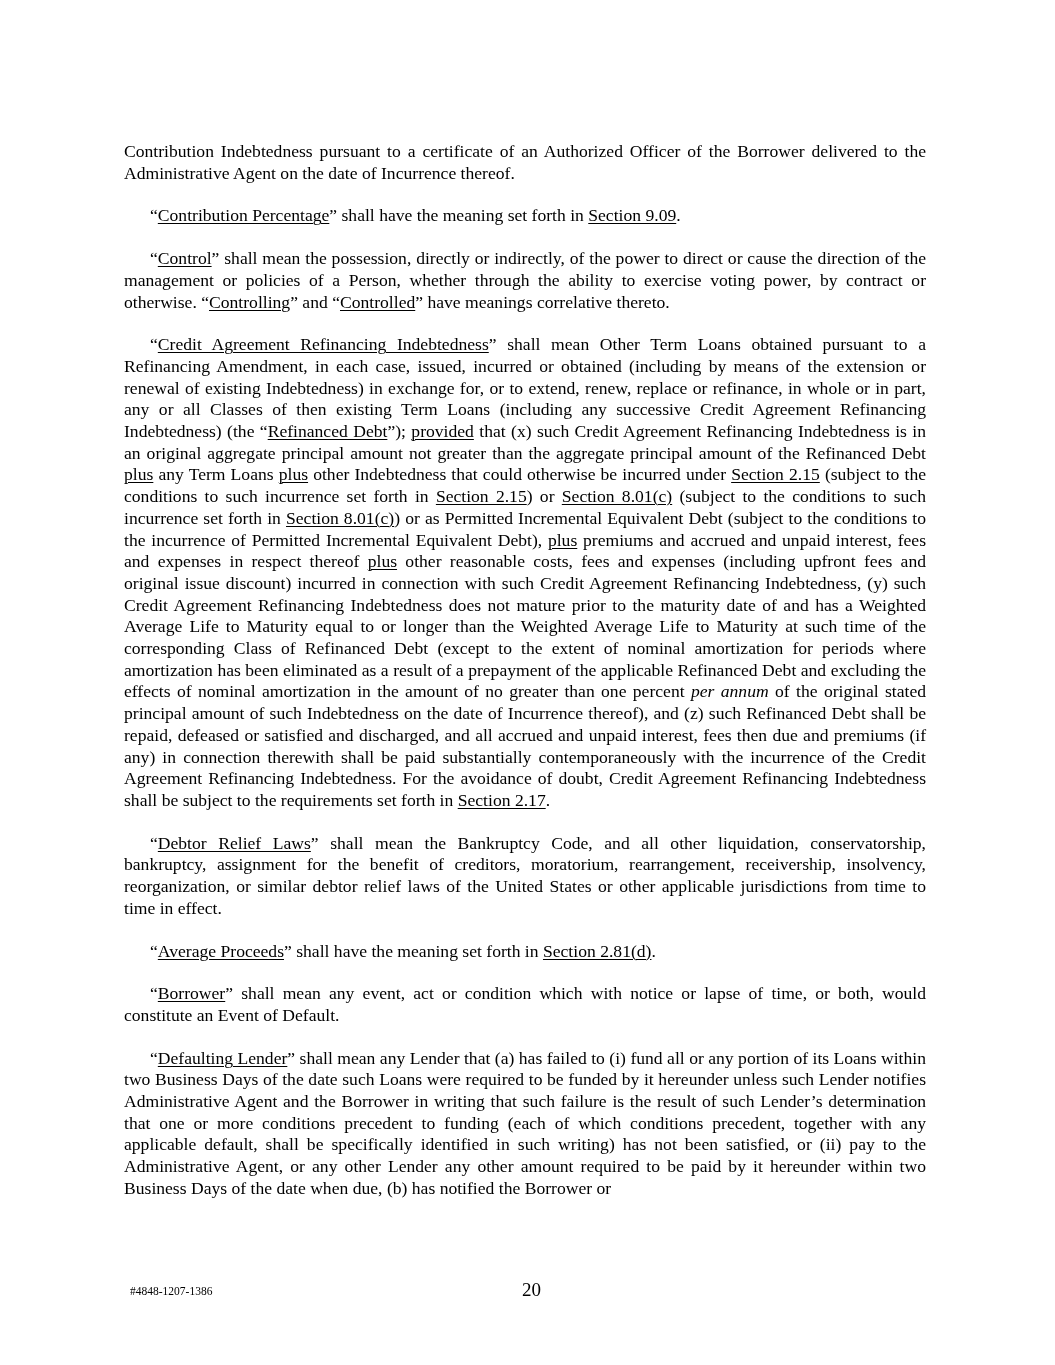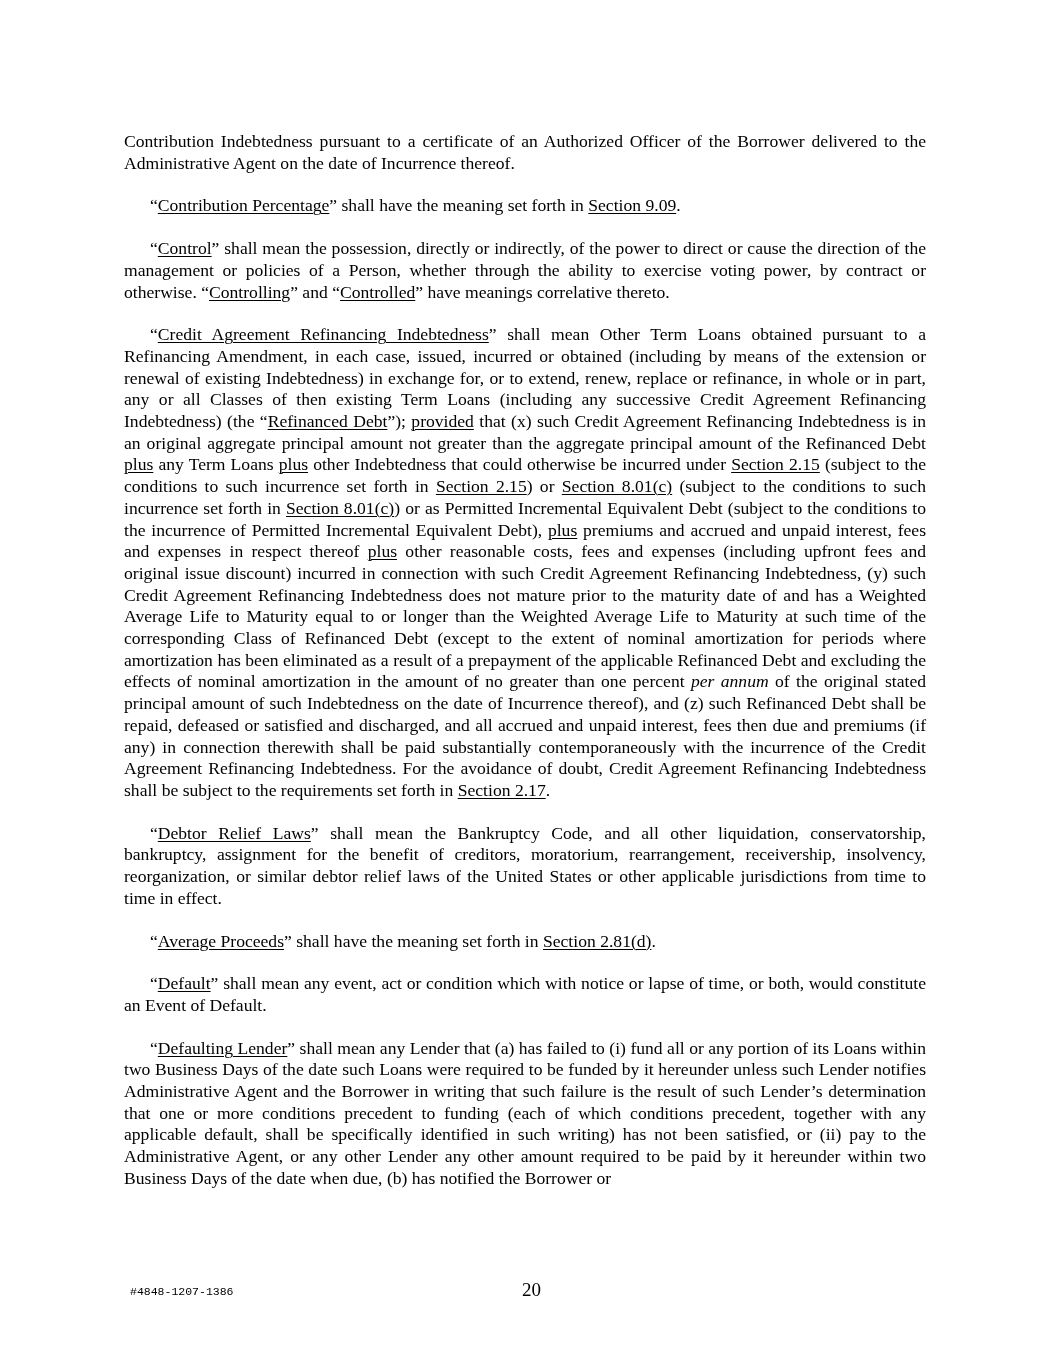--- a/index.html
+++ b/index.html
@@ -2,42 +2,42 @@
 <html><head>
 <meta charset="utf-8">
 <style>
   html, body { margin: 0; padding: 0; background: #ffffff; }
   body { width: 1055px; height: 1365px; position: relative; overflow: hidden; }
   .page {
     position: absolute; left: 124px; top: 125px; width: 802px;
     font-family: "Liberation Serif", serif; font-size: 17.6px; line-height: 21.7px;
     color: #000000; text-align: justify;
   }
-  .para { margin: 6px 0 21px 0; }
+  .para { margin: 16px 0 21px 0; }
   .para.indent { text-indent: 26px; }
   .para:first-child { text-indent: 0; }
   .u { text-decoration: underline; text-underline-offset: 2px; text-decoration-thickness: 1px; }
   .i { font-style: italic; }
   .footer-id {
     position: absolute; left: 130px; top: 1285px;
-    font-family: Liberation Mono, monospace; font-size: 11.5px; color: #000; text-align: right;
+    font-family: Liberation Serif, serif; font-size: 11.5px; color: #000; text-align: right;
   }
   .page-number {
     position: absolute; left: 0; width: 1063px; top: 1279px; text-align: center;
     font-family: "Liberation Serif", serif; font-size: 19px; color: #000;
   }
 </style>
 </head>
 <body>
 
 <div class="page" id="doc-body">
     <p class="para"><span>Contribution Indebtedness pursuant to a certificate of an Authorized Officer of the Borrower delivered to the Administrative Agent on the date of Incurrence thereof.</span></p>
     <p class="para indent"><span>“</span><span class="u">Contribution Percentage</span><span>” shall have the meaning set forth in </span><span class="u">Section 9.09</span><span>.</span></p>
     <p class="para indent"><span>“</span><span class="u">Control</span><span>” shall mean the possession, directly or indirectly, of the power to direct or cause the direction of the management or policies of a Person, whether through the ability to exercise voting power, by contract or otherwise.  “</span><span class="u">Controlling</span><span>” and “</span><span class="u">Controlled</span><span>” have meanings correlative thereto.</span></p>
     <p class="para indent"><span>“</span><span class="u">Credit Agreement Refinancing Indebtedness</span><span>” shall mean Other Term Loans obtained pursuant to a Refinancing Amendment, in each case, issued, incurred or obtained (including by means of the extension or renewal of existing Indebtedness) in exchange for, or to extend, renew, replace or refinance, in whole or in part, any or all Classes of then existing Term Loans (including any successive Credit Agreement Refinancing Indebtedness) (the “</span><span class="u">Refinanced Debt</span><span>”); </span><span class="u">provided</span><span> that (x)&nbsp;such Credit Agreement Refinancing Indebtedness is in an original aggregate principal amount not greater than the aggregate principal amount of the Refinanced Debt </span><span class="u">plus</span><span> any Term Loans </span><span class="u">plus</span><span> other Indebtedness that could otherwise be incurred under </span><span class="u">Section&nbsp;2.15</span><span> (subject to the conditions to such incurrence set forth in </span><span class="u">Section 2.15</span><span>) or </span><span class="u">Section 8.01(c)</span><span> (subject to the conditions to such incurrence set forth in </span><span class="u">Section 8.01(c)</span><span>) or as Permitted Incremental Equivalent Debt (subject to the conditions to the incurrence of Permitted Incremental Equivalent Debt), </span><span class="u">plus</span><span> premiums and accrued and unpaid interest, fees and expenses in respect thereof </span><span class="u">plus</span><span> other reasonable costs, fees and expenses (including upfront fees and original issue discount) incurred in connection with such Credit Agreement Refinancing Indebtedness, (y) such Credit Agreement Refinancing Indebtedness does not mature prior to the maturity date of and has a Weighted Average Life to Maturity equal to or longer than the Weighted Average Life to Maturity at such time of the corresponding Class of Refinanced Debt (except to the extent of nominal amortization for periods where amortization has been eliminated as a result of a prepayment of the applicable Refinanced Debt and excluding the effects of nominal amortization in the amount of no greater than one percent </span><span class="i">per annum</span><span> of the original stated principal amount of such Indebtedness on the date of Incurrence thereof), and (z)&nbsp;such Refinanced Debt shall be repaid, defeased or satisfied and discharged, and all accrued and unpaid interest, fees then due and premiums (if any) in connection therewith shall be paid substantially contemporaneously with the incurrence of the Credit Agreement Refinancing Indebtedness.  For the avoidance of doubt, Credit Agreement Refinancing Indebtedness shall be subject to the requirements set forth in </span><span class="u">Section 2.17</span><span>.</span></p>
     <p class="para indent"><span>“</span><span class="u">Debtor Relief Laws</span><span>” shall mean the Bankruptcy Code, and all other liquidation, conservatorship, bankruptcy, assignment for the benefit of creditors, moratorium, rearrangement, receivership, insolvency, reorganization, or similar debtor relief laws of the United States or other applicable jurisdictions from time to time in effect.</span></p>
     <p class="para indent"><span>“</span><span class="u">Average Proceeds</span><span>” shall have the meaning set forth in </span><span class="u">Section 2.81(d)</span><span>.</span></p>
-    <p class="para indent"><span>“</span><span class="u">Default</span><span>” shall mean any event, act or condition which with notice or lapse of time, or both, would constitute an Event of Default.</span></p>
+    <p class="para indent"><span>“</span><span class="u">Borrower</span><span>” shall mean any event, act or condition which with notice or lapse of time, or both, would constitute an Event of Default.</span></p>
     <p class="para indent"><span>“</span><span class="u">Defaulting Lender</span><span>” shall mean any Lender that (a) has failed to (i) fund all or any portion of its Loans within two Business Days of the date such Loans were required to be funded by it hereunder unless such Lender notifies Administrative Agent and the Borrower in writing that such failure is the result of such Lender’s determination that one or more conditions precedent to funding (each of which conditions precedent, together with any applicable default, shall be specifically identified in such writing) has not been satisfied, or (ii) pay to the Administrative Agent, or any other Lender any other amount required to be paid by it hereunder within two Business Days of the date when due, (b) has notified the Borrower or</span></p>
   </div>
 
 <div class="footer-id">#4848-1207-1386</div>
 <div class="page-number">20</div>
 
 </body></html>

